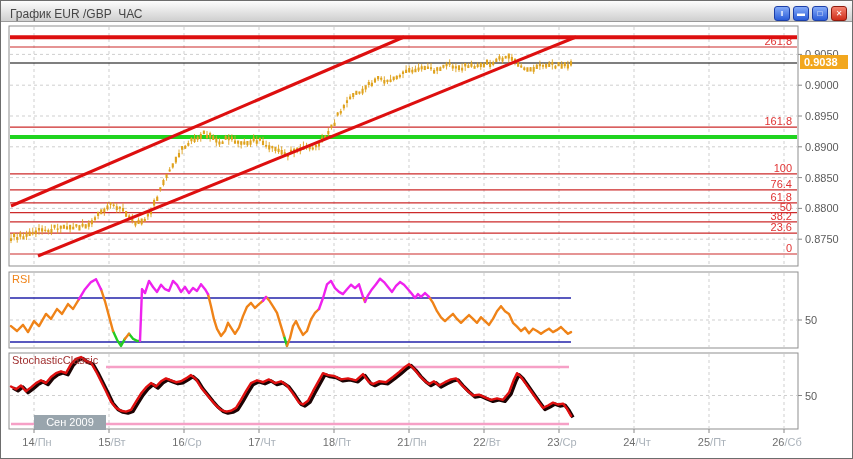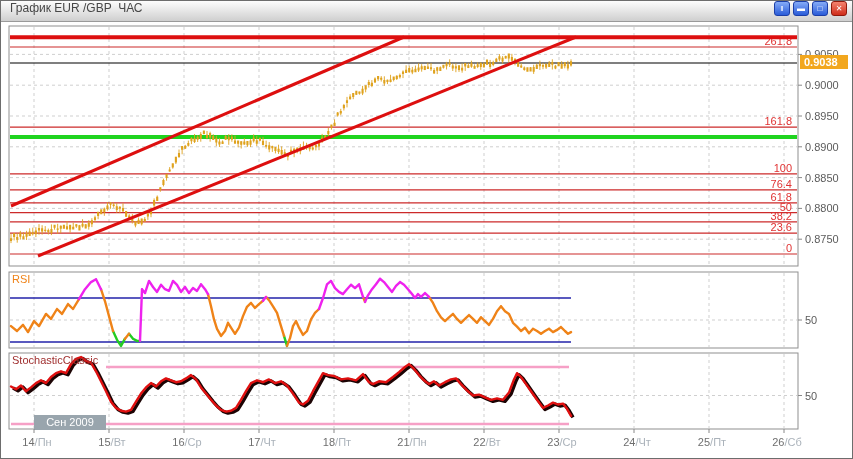--- a/index.html
+++ b/index.html
@@ -1,20 +1,20 @@
 <!DOCTYPE html>
 <html><head>
 <meta charset="utf-8">
 <style>
   html,body{margin:0;padding:0;background:#e6e6e6;}
   .window{position:relative;width:853px;height:459px;box-sizing:border-box;
     border:1px solid #6d6d6d;background:#ffffff;overflow:hidden;
     font-family:"Liberation Sans",sans-serif;}
   .titlebar{height:21px;background:linear-gradient(#fdfdfd,#cfcfcf);
-    border-bottom:1px solid #9a9a9a;display:flex;align-items:flex-start;
+    border-bottom:1px solid #9a9a9a;display:flex;align-items:flex-end;
     padding:0 5px;box-sizing:border-box;}
   .title{flex:1;font-size:12px;color:#474747;padding-left:4px;white-space:pre;}
   .wbtn{width:16px;height:15px;border-radius:3px;margin-left:3px;font-size:8px;
     line-height:13px;text-align:center;color:#fff;cursor:default;padding:0;
     border:1px solid #1c3fa8;background:linear-gradient(#85abf8,#2a5cd8);
     font-family:"Liberation Sans",sans-serif;}
   .wbtn.close{border-color:#8f1a0d;background:linear-gradient(#f4836f,#cf2d1a);}
   svg{position:absolute;left:0;top:21px;}
   svg text{font-family:"Liberation Sans",sans-serif;}
 </style>

